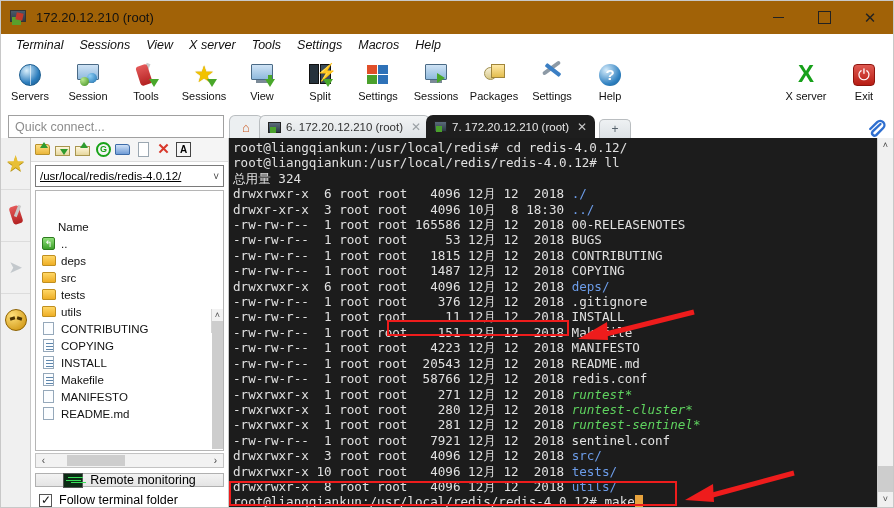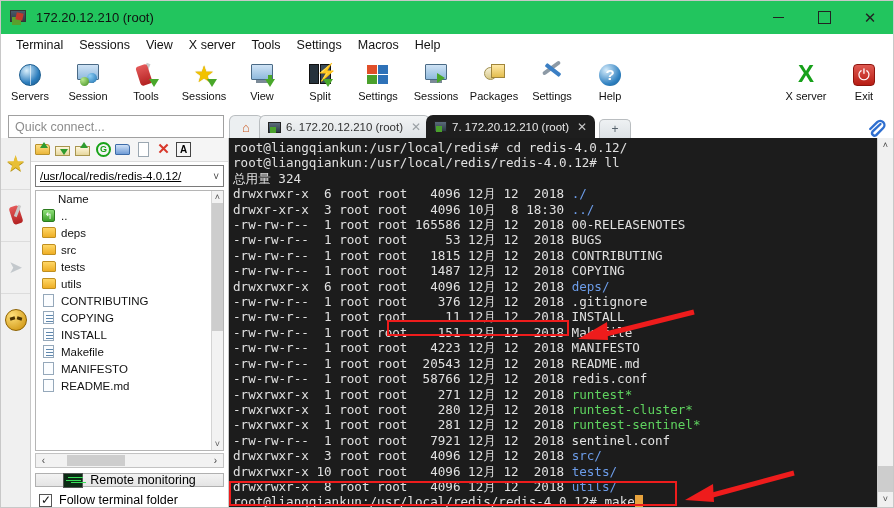--- a/index.html
+++ b/index.html
@@ -8,35 +8,35 @@
     width: 894px; height: 508px;
     font-family: "Liberation Sans", sans-serif;
     font-size: 12px;
     background: #ffffff;
     color: #000;
     overflow: hidden;
   }
   .app { width:894px; height:508px; display:flex; flex-direction:column; background:#fff; border:1px solid #c8c8c8; }
 
   
-  .titlebar { height:33px; display:flex; align-items:center; background:#22c55e; flex:none; }
+  .titlebar { height:33px; display:flex; align-items:center; background:#a16207; flex:none; }
   .title-icon { width:18px; height:16px; margin-left:9px; margin-right:8px; position:relative; flex:none; }
   .ti-mon { position:absolute; left:0; top:0; width:16px; height:12px; background:linear-gradient(#4a5a6a,#2d3a47); border:1px solid #333; }
   .ti-g { position:absolute; left:2px; top:7px; width:9px; height:8px; background:#5aa02c; }
   .ti-r { position:absolute; left:6px; top:3px; width:7px; height:7px; background:#c0392b; transform:rotate(12deg); }
   .title-text { font-size:13px; color:#111; }
   .win-btns { margin-left:auto; display:flex; height:33px; }
   .win-btn { width:46px; height:33px; display:flex; align-items:center; justify-content:center; font-size:13px; color:#222; }
   .wb-min::before { content:""; display:block; width:11px; height:1px; background:#222; }
   .wb-max::before { content:""; display:block; width:11px; height:11px; border:1px solid #222; }
   .wb-close { font-size:15px; font-family:"DejaVu Sans", sans-serif; }
 
   
   .menubar { height:22px; display:flex; align-items:center; padding-left:7px; background:#fff; flex:none; }
-  .menu-item { padding:2px 8px; font-size:12.5px; color:#111; }
+  .menu-item { padding:2px 8px; font-size:12.5px; color:#111;font-style:italic; }
 
   
   .toolbar { height:56px; display:flex; align-items:flex-start; background:#fff; flex:none; padding-top:2px; }
   .tb-btn { width:58px; display:flex; flex-direction:column; align-items:center; padding-top:3px; }
   .tb-ico { width:28px; height:28px; position:relative; }
   .tb-lbl { font-size:11px; margin-top:1px; color:#111; white-space:nowrap; }
   .tb-spacer { flex:1 1 auto; }
 
   
   .mon { position:absolute; left:3px; top:3px; width:22px; height:16px; background:linear-gradient(#cfe3f5,#8fb9dd); border:1px solid #4a6a86; border-radius:1px; }
@@ -105,21 +105,21 @@
   .env { position:absolute; left:0; top:5px; width:15px; height:10px; background:linear-gradient(#fff7dd,#e6d79e); border:1px solid #a9964f; }
   .gcirc { position:absolute; left:1px; top:1px; width:15px; height:15px; border-radius:50%; border:2.5px solid #18a318; color:#18a318; font-size:9px; text-align:center; line-height:11px; font-weight:bold; }
   .doc { position:absolute; left:3px; top:1px; width:11px; height:15px; background:#fff; border:1px solid #9ba7b1; }
   .xred { position:absolute; left:0; top:0; width:17px; height:17px; color:#d8382b; font-size:15px; font-weight:bold; text-align:center; line-height:16px; }
   .abox { position:absolute; left:1px; top:1px; width:15px; height:15px; border:1px solid #444; font-size:10px; text-align:center; line-height:14px; font-weight:bold; }
 
   .sftp-path { height:22px; margin:3px 4px 3px 4px; border:1px solid #7a7a7a; display:flex; align-items:center; padding:0 4px; font-size:11.5px; }
   .sftp-path span.pathtxt { flex:1 1 auto; overflow:hidden; white-space:nowrap;text-decoration:underline; }
   .chev { color:#444; font-size:10px; }
 
-  .sftp-list-wrap { flex:1 1 auto; display:flex; min-height:0; margin:0 4px; border:1px solid #b5b5b5; }
+  .sftp-list-wrap { flex:1 1 auto; display:flex; min-height:0; margin:0 4px; border:1px solid #b5b5b5;align-items:center; }
   .sftp-list { flex:1 1 auto; overflow:hidden; background:#fff; }
   .sl-head { font-size:11.5px; padding:2px 0 2px 22px; color:#111; }
   .sl-row { height:17px; display:flex; align-items:center; padding-left:6px; font-size:11.5px; color:#111; white-space:nowrap; }
   .sl-ico { width:14px; height:13px; margin-right:5px; position:relative; flex:none; }
   .ic-folder { position:absolute; left:0; top:1px; width:14px; height:11px; background:linear-gradient(#ffd766,#eeae25); border:1px solid #c08f20; border-radius:1px 2px 1px 1px; }
   .ic-up { position:absolute; left:0; top:0; width:13px; height:13px; background:linear-gradient(#8fe07a,#3da02a); border:1px solid #2c7a1e; border-radius:2px; color:#fff; font-size:9px; text-align:center; line-height:12px; }
   .ic-file { position:absolute; left:1px; top:0; width:11px; height:13px; background:#fbfdff; border:1px solid #95a8ba; }
   .ic-file.lined::after { content:""; position:absolute; left:2px; top:3px; width:7px; height:1px; background:#5f87ad; box-shadow:0 3px 0 #5f87ad,0 6px 0 #5f87ad; }
   .sl-vsb { width:12px; background:#f2f2f2; border-left:1px solid #d4d4d4; display:flex; flex-direction:column; align-items:center; }
   .vsb-arr { font-size:9px; color:#555; height:12px; line-height:12px; }
@@ -136,21 +136,21 @@
   .rm-ico::after { content:""; position:absolute; left:2px; top:6px; width:15px; height:1px; background:#39e05a; box-shadow:2px -3px 0 #39e05a, 5px 2px 0 #39e05a; }
   .follow { margin:6px 4px 0 8px; display:flex; align-items:center; gap:7px; font-size:12.5px; }
   .cbx { width:13px; height:13px; border:1px solid #555; background:#fff; position:relative; }
   .cbx::after { content:"✓"; position:absolute; left:1px; top:-2px; font-size:12px; color:#111; }
 
   
   .term-wrap { flex:1 1 auto; display:flex; min-width:0; background:#1c1c1c; position:relative; }
   .term { flex:1 1 auto; padding:2px 12px 0 4px; font-family:"DejaVu Sans Mono", monospace; font-size:12.6px; line-height:15.4px; color:#d6d6d6; white-space:pre; overflow:hidden; }
   .c-white { color:#e0e0e0; }
   .c-blue { color:#6c9ce8; }
-  .c-green { color:#5fd35f; }
+  .c-green { color:#5fd35f;font-style:italic; }
   .cursor { display:inline-block; width:8px; height:13px; background:#e8a33d; vertical-align:-2px; }
   .term-vsb { width:16px; background:#f0f0f0; border-left:1px solid #cfcfcf; display:flex; flex-direction:column; align-items:center; flex:none; }
   .tv-arr { height:15px; line-height:15px; font-size:9px; color:#4a4a4a; }
   .tv-track { flex:1 1 auto; width:15px; position:relative; }
   .tv-thumb { position:absolute; left:0; bottom:0; width:15px; height:26px; background:#cdcdcd; }
 
   
   .anno { position:absolute; pointer-events:none; }
   .box-makefile { left:158px; top:182px; width:182px; height:16px; border:2px solid #ee1c1c; }
   .box-cmd { left:0px; top:343px; width:448px; height:25px; border:2px solid #ee1c1c; }

